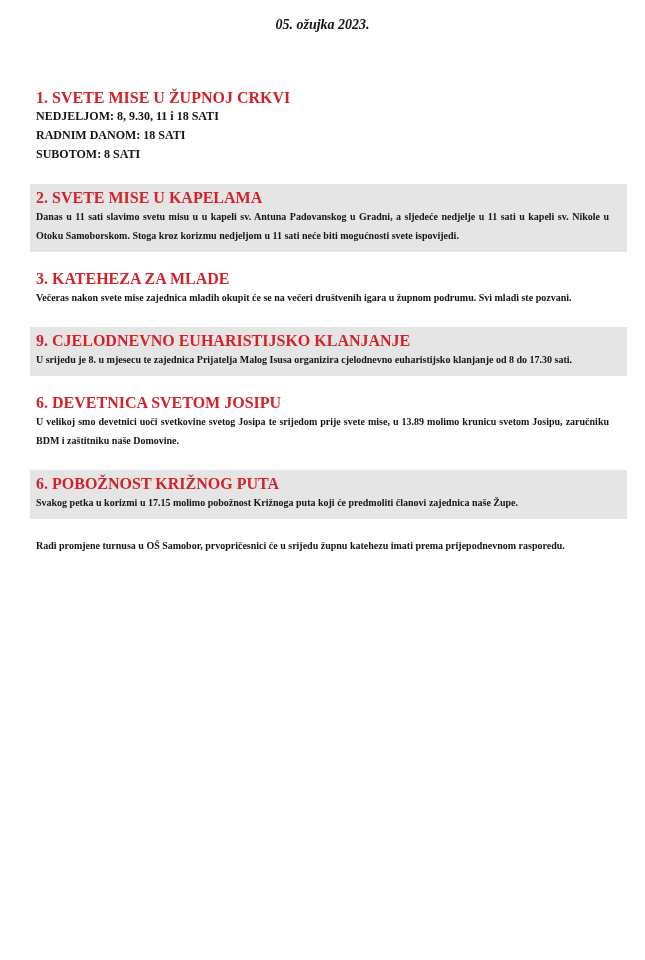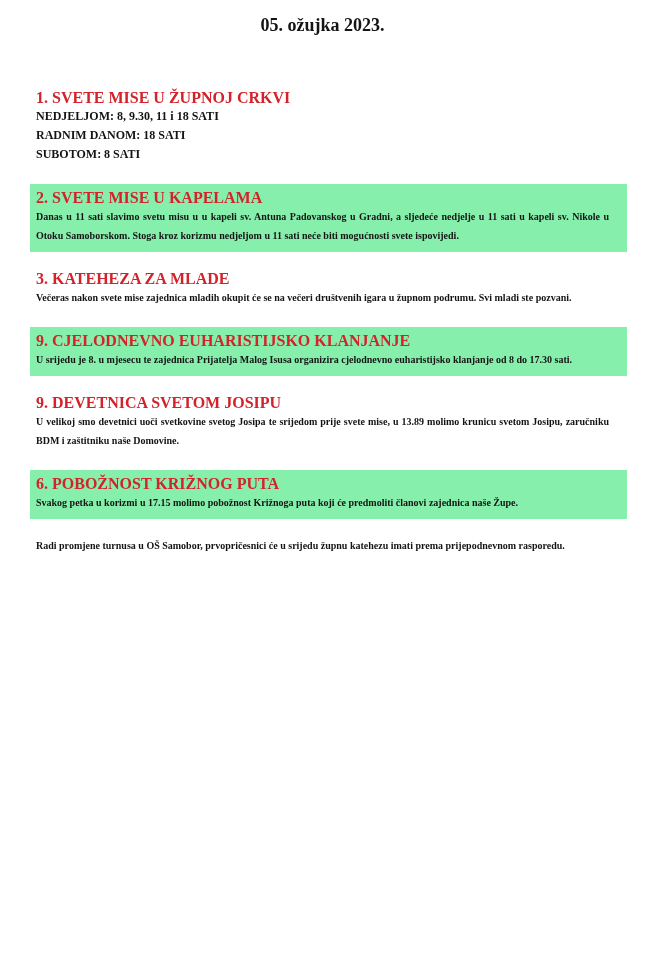--- a/index.html
+++ b/index.html
@@ -18,33 +18,34 @@
     padding-top: 74px;
     text-align: center;
     color: #d3222a;
     font-size: 22px;
     line-height: 26px;
     letter-spacing: 0.8px;
   }
   .doc-date {
     margin-top: 16px;
     text-align: center;
-    font-size: 18px;
+    font-size: 14px;
     line-height: 18px;
     color: #141414;
+    font-style: italic;
   }
   .content {
     margin-top: 50px;
     padding: 0 36px;
   }
   .section {
     margin: 0 -18px 13px -6px;
     padding: 4px 18px 7px 6px;
   }
-  .section.shaded { background: #86efac; font-family: Liberation Serif, serif; }
+  .section.shaded { background: #e5e5e5; font-family: Liberation Serif, serif; }
   .sec-heading {
     color: #d3222a;
     font-size: 16px;
     line-height: 19px;
   }
   .sec-body {
     font-size: 10px;
     line-height: 19px;
     text-align: justify;
     color: #141414;
@@ -80,21 +81,21 @@
       <div class="sec-heading">3. KATEHEZA ZA MLADE</div>
       <div class="sec-body">Večeras nakon svete mise zajednica mladih okupit će se na večeri društvenih igara u župnom podrumu. Svi mladi ste pozvani.</div>
     </div>
 
     <div class="section shaded">
       <div class="sec-heading">9. CJELODNEVNO EUHARISTIJSKO KLANJANJE</div>
       <div class="sec-body">U srijedu je 8. u mjesecu te zajednica Prijatelja Malog Isusa organizira cjelodnevno euharistijsko klanjanje od 8 do 17.30 sati.</div>
     </div>
 
     <div class="section">
-      <div class="sec-heading">9. DEVETNICA SVETOM JOSIPU</div>
+      <div class="sec-heading">6. DEVETNICA SVETOM JOSIPU</div>
       <div class="sec-body">U velikoj smo devetnici uoči svetkovine svetog Josipa te srijedom prije svete mise, u 13.89 molimo krunicu svetom Josipu, zaručniku BDM i zaštitniku naše Domovine.</div>
     </div>
 
     <div class="section shaded">
       <div class="sec-heading">6. POBOŽNOST KRIŽNOG PUTA</div>
       <div class="sec-body">Svakog petka u korizmi u 17.15 molimo pobožnost Križnoga puta koji će predmoliti članovi zajednica naše Župe.</div>
     </div>
 
     <div class="section">
       <div class="sec-body">Radi promjene turnusa u OŠ Samobor, prvopričesnici će u srijedu župnu katehezu imati prema prijepodnevnom rasporedu.</div>

